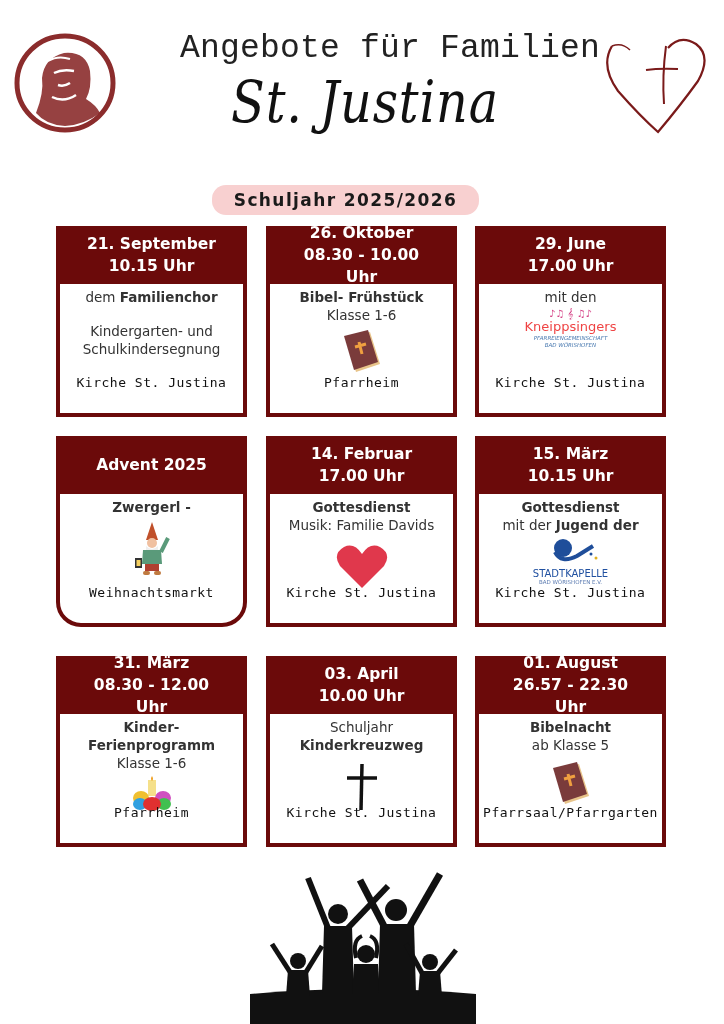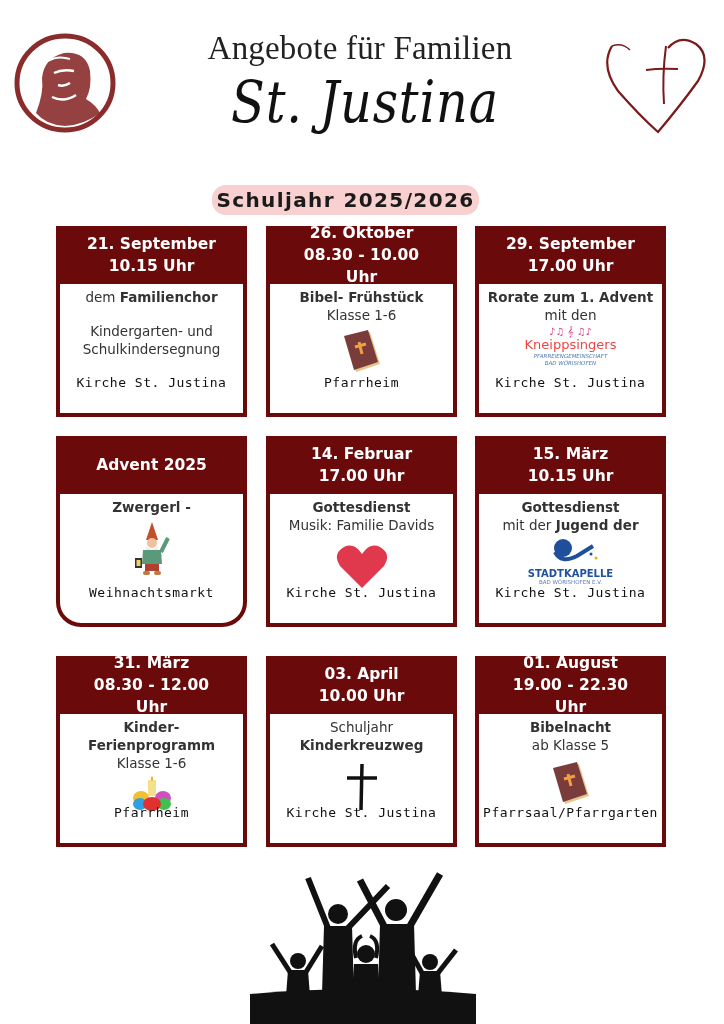--- a/index.html
+++ b/index.html
@@ -2,29 +2,29 @@
 <html><head>
 <meta charset="utf-8">
 <style>
   * { box-sizing: border-box; margin: 0; padding: 0; }
   html, body { width: 724px; height: 1024px; background: #ffffff; overflow: hidden; }
   body { position: relative; font-family: "DejaVu Sans", sans-serif; color: #333; }
 
   .logo { position: absolute; left: 14px; top: 33px; width: 102px; height: 100px; }
   .heart-logo { position: absolute; left: 600px; top: 36px; width: 110px; height: 100px; }
 
-  .title { position: absolute; left: 120px; top: 30px; width: 480px; text-align: center;
-    font-family: Liberation Serif, serif; font-size: 33px; font-weight: 500; color: #222; letter-spacing: 0.2px; }
+  .title { position: absolute; left: 120px; top: 30px; width: 480px; text-align: right;
+    font-family: Liberation Mono, monospace; font-size: 33px; font-weight: 500; color: #222; letter-spacing: 0.2px; }
   .subtitle { position: absolute; left: 200px; top: 68px; width: 330px; text-align: center;
     font-family: "DejaVu Serif", serif; font-style: italic; font-size: 58px; color: #111; font-weight: 300;
     letter-spacing: 1px; transform: scaleX(0.85); }
 
   .year-badge { position: absolute; left: 212px; top: 185px; width: 267px; height: 30px; background: #f8d0d0;
     border-radius: 14px; text-align: center; font-family: "DejaVu Sans", sans-serif; font-weight: bold;
-    font-size: 20px; line-height: 30px; color: #1a1a1a; letter-spacing: 1.4px; }
+    font-size: 17px; line-height: 30px; color: #1a1a1a; letter-spacing: 1.4px; }
 
   .card { position: absolute; width: 191px; height: 191px; border: 4px solid #6b0a0a; background: #fff; }
   .card-head { background: #6b0a0a; color: #fff; height: 58px; display: flex; flex-direction: column;
     justify-content: center; align-items: center; font-family: "DejaVu Sans", sans-serif; font-weight: bold;
     font-size: 15.5px; line-height: 22px; text-align: center; margin: -4px -4px 0 -4px; padding: 0 20px; }
   .card-body { text-align: center; color: #333; font-size: 13.5px; line-height: 18px; padding-top: 4px; position: relative; height: 129px; }
   .card-body b { color: #333; }
   .loc { position: absolute; left: 0; right: 0; bottom: 21px; text-align: center; font-family: "DejaVu Sans Mono", monospace;
     font-size: 13px; color: #111; letter-spacing: 0.5px; }
   .icon-wrap { display: flex; justify-content: center; margin-top: 6px; }
@@ -82,25 +82,24 @@
         <path d="M4 6 L28 0 L38 32 L14 40 Z" fill="#7a3b3b"></path>
         <path d="M19 12 L22 24 M15 17 L26 14" stroke="#f0a040" stroke-width="3"></path>
       </svg>
     </div>
     <div class="loc">Pfarrheim</div>
   </div>
 </div>
 
 <div class="card" style="left:475px; top:226px;">
   <div class="card-head">
-    <div>29. September</div>
+    <div>29. June</div>
     <div>17.00 Uhr</div>
   </div>
   <div class="card-body">
-    <div><b>Rorate zum 1. Advent</b></div>
     <div>mit den</div>
     <div style="margin-top:2px;">
       <div style="color:#d33a80; font-size:10px; line-height:12px;">♪♫ 𝄞 ♫♪</div>
       <div style="color:#ef4444; font-size:13px; line-height:14px;">Kneippsingers</div>
       <div style="color:#4a7ab0; font-size:5.5px; line-height:8px; font-style:italic;">PFARREIENGEMEINSCHAFT</div>
       <div style="color:#4a7ab0; font-size:5.5px; line-height:7px; font-style:italic;">BAD WÖRISHOFEN</div>
     </div>
     <div class="loc">Kirche St. Justina</div>
   </div>
 </div>
@@ -154,21 +153,21 @@
   <div class="card-body">
     <div><b>Gottesdienst</b></div>
     <div><span>mit der </span><b>Jugend der</b></div>
     <div style="margin-top:4px;">
       <svg width="60" height="26" viewBox="0 0 60 26">
         <circle cx="22" cy="10" r="9" fill="#1f4e9a"></circle>
         <path d="M14 14 Q20 26 36 18 L52 8" stroke="#1f4e9a" stroke-width="4" fill="none"></path>
         <circle cx="50" cy="16" r="1.5" fill="#1f4e9a"></circle>
         <circle cx="55" cy="20" r="1.5" fill="#e0b020"></circle>
       </svg>
-      <div style="color:#2050a0; font-size:10px; font-weight:bold; line-height:11px;">STADTKAPELLE</div>
+      <div style="color:#2050a0; font-size:10px; font-weight:normal; line-height:11px;">STADTKAPELLE</div>
       <div style="color:#5a7ab0; font-size:5.5px; line-height:7px;">BAD WÖRISHOFEN E.V.</div>
     </div>
     <div class="loc">Kirche St. Justina</div>
   </div>
 </div>
 
 <div class="card" style="left:56px; top:656px;">
   <div class="card-head">
     <div>31. März</div>
     <div>08.30 - 12.00 Uhr</div>
@@ -206,21 +205,21 @@
         <path d="M2 16 L32 16" stroke="#111" stroke-width="3.5"></path>
       </svg>
     </div>
     <div class="loc">Kirche St. Justina</div>
   </div>
 </div>
 
 <div class="card" style="left:475px; top:656px;">
   <div class="card-head">
     <div>01. August</div>
-    <div>19.00 - 22.30 Uhr</div>
+    <div>26.57 - 22.30 Uhr</div>
   </div>
   <div class="card-body">
     <div><b>Bibelnacht</b></div>
     <div>ab Klasse 5</div>
     <div class="icon-wrap" style="margin-top:8px;">
       <svg width="44" height="46" viewBox="0 0 44 46">
         <path d="M6 8 L30 2 L40 34 L16 42 Z" fill="#e8c48a"></path>
         <path d="M4 6 L28 0 L38 32 L14 40 Z" fill="#7a3b3b"></path>
         <path d="M19 12 L22 24 M15 17 L26 14" stroke="#f0a040" stroke-width="3"></path>
       </svg>

